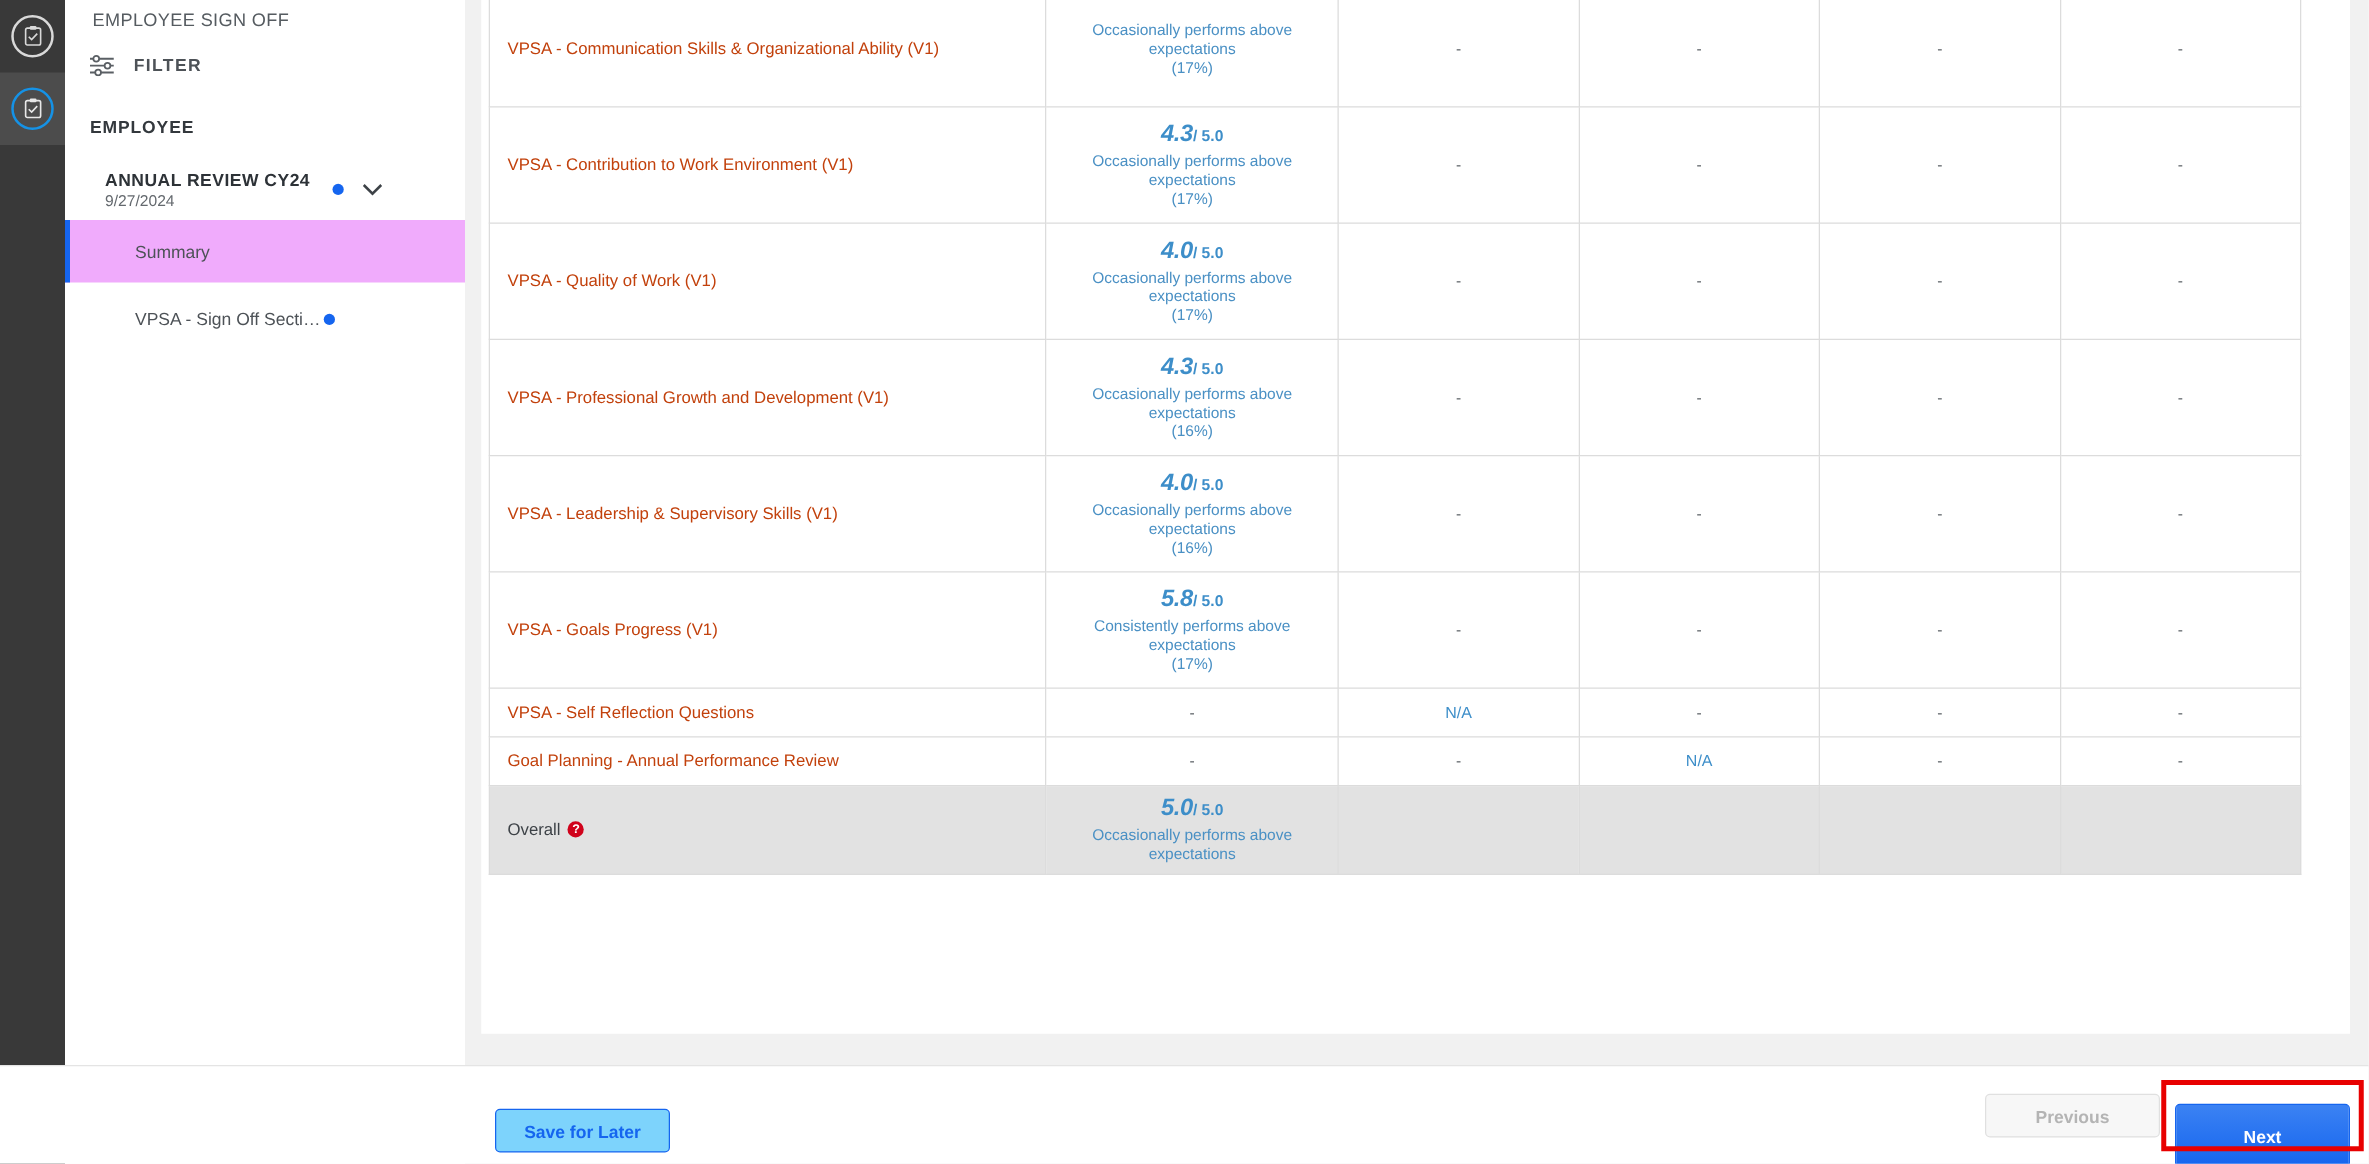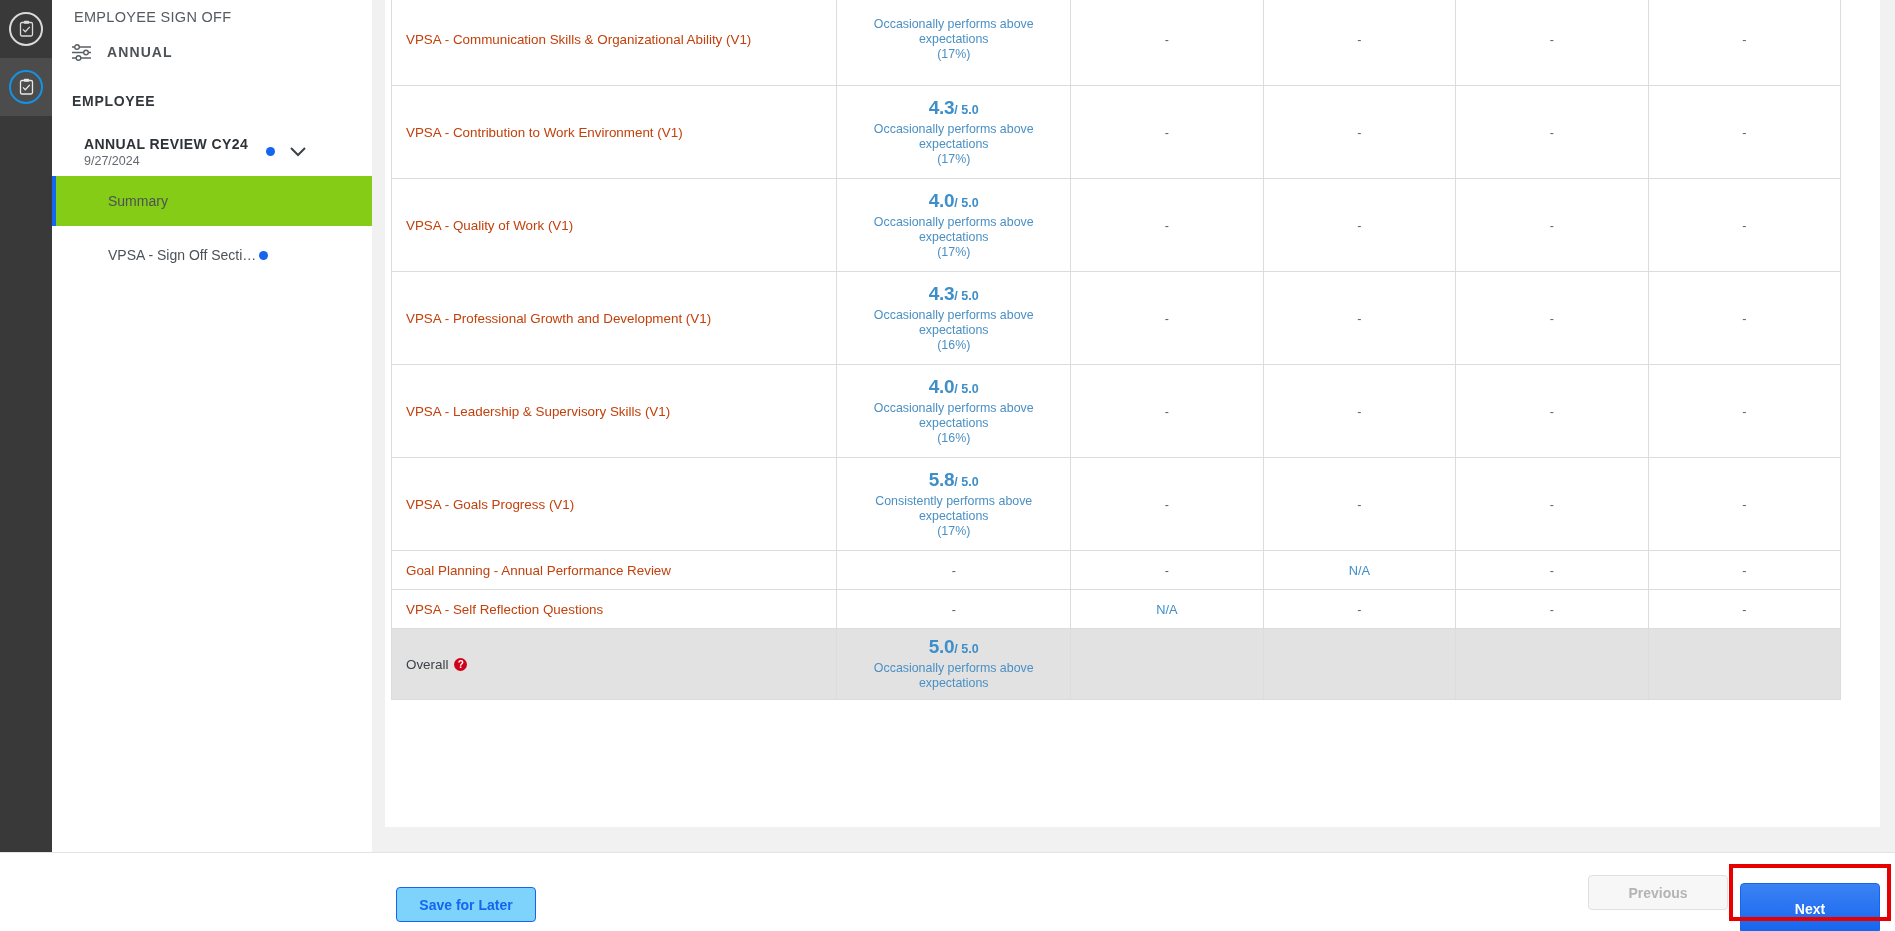--- a/index.html
+++ b/index.html
@@ -71,21 +71,21 @@
     position:absolute; left:218px; top:8px; width:24px; height:24px;
     cursor:pointer;
   }
 
   .nav-item {
     position:absolute; left:0; width:320px; height:50px;
     display:flex; align-items:center; cursor:pointer;
   }
   .nav-item .nav-label { font-size:14px; color:#4d5257; }
   .nav-summary {
-    top:176px; background:#84cc16; border-left:4px solid #1565ef;
+    top:176px; background:#f0abfc; border-left:4px solid #1565ef;
   }
   .nav-summary .nav-label { padding-left:52px; }
   .nav-signoff { top:230px; }
   .nav-signoff .nav-label { padding-left:56px; }
   .signoff-dot { left:207px; top:21px; }
 
   
   .content {
     position:absolute; left:372px; top:0; right:0; bottom:0;
     background:#f1f1f1;
@@ -110,20 +110,21 @@
   .c-rating { width:209px; text-align:center; }
   .c-other  { width:172px; text-align:center; }
 
   .item-name {
     font-size:13.4px; color:#c2410c;
   }
   .score-line { line-height:1.1; margin-bottom:3px; }
   .score-big {
     font-size:19px; font-weight:bold; color:#3d8ec9;
     letter-spacing:-.3px;
+    font-style:italic;
   }
   .score-max {
     font-size:12.5px; font-weight:bold; color:#3d8ec9;
   }
   .score-desc {
     font-size:12.4px; color:#4a90c4; line-height:1.24;
   }
   .score-pct { font-size:12.4px; color:#4a90c4; }
   .dash { font-size:12.5px; color:#5a5f64; }
   .na   { font-size:12.8px; color:#3d8ec9; }
@@ -203,21 +204,21 @@
 
     <div class="filter-row">
       <svg width="22" height="17" viewBox="0 0 22 17">
         <line x1="1" y1="3" x2="20" y2="3" stroke="#5a5f64" stroke-width="1.5"></line>
         <line x1="1" y1="8.5" x2="20" y2="8.5" stroke="#5a5f64" stroke-width="1.5"></line>
         <line x1="1" y1="14" x2="20" y2="14" stroke="#5a5f64" stroke-width="1.5"></line>
         <circle cx="6" cy="3" r="2.3" fill="#ffffff" stroke="#5a5f64" stroke-width="1.4"></circle>
         <circle cx="15" cy="8.5" r="2.3" fill="#ffffff" stroke="#5a5f64" stroke-width="1.4"></circle>
         <circle cx="7.5" cy="14" r="2.3" fill="#ffffff" stroke="#5a5f64" stroke-width="1.4"></circle>
       </svg>
-      <span class="filter-label">ANNUAL</span>
+      <span class="filter-label">FILTER</span>
     </div>
 
     <div class="sb-overview">EMPLOYEE</div>
 
     <div class="review-block">
       <div class="review-name">ANNUAL REVIEW CY24</div>
       <div class="review-date">9/27/2024</div>
       <div class="dot review-dot"></div>
       <div class="chev">
         <svg width="24" height="24" viewBox="0 0 24 24">
@@ -336,36 +337,36 @@
               <div class="score-pct">(17%)</div>
             </td>
             <td class="c-other"><span class="dash">-</span></td>
             <td class="c-other"><span class="dash">-</span></td>
             <td class="c-other"><span class="dash">-</span></td>
             <td class="c-other"><span class="dash">-</span></td>
           </tr>
 
           <tr class="short">
             <td class="c-name">
-              <span class="item-name">Goal Planning - Annual Performance Review</span>
-            </td>
-            <td class="c-rating"><span class="dash">-</span></td>
-            <td class="c-other"><span class="dash">-</span></td>
-            <td class="c-other"><span class="na">N/A</span></td>
-            <td class="c-other"><span class="dash">-</span></td>
-            <td class="c-other"><span class="dash">-</span></td>
-          </tr>
-
-          <tr class="short">
-            <td class="c-name">
               <span class="item-name">VPSA - Self Reflection Questions</span>
             </td>
             <td class="c-rating"><span class="dash">-</span></td>
             <td class="c-other"><span class="na">N/A</span></td>
             <td class="c-other"><span class="dash">-</span></td>
+            <td class="c-other"><span class="dash">-</span></td>
+            <td class="c-other"><span class="dash">-</span></td>
+          </tr>
+
+          <tr class="short">
+            <td class="c-name">
+              <span class="item-name">Goal Planning - Annual Performance Review</span>
+            </td>
+            <td class="c-rating"><span class="dash">-</span></td>
+            <td class="c-other"><span class="dash">-</span></td>
+            <td class="c-other"><span class="na">N/A</span></td>
             <td class="c-other"><span class="dash">-</span></td>
             <td class="c-other"><span class="dash">-</span></td>
           </tr>
 
           <tr class="overall">
             <td class="c-name">
               <span class="overall-label">
                 <span>Overall</span>
                 <span class="help-icon">?</span>
               </span>

